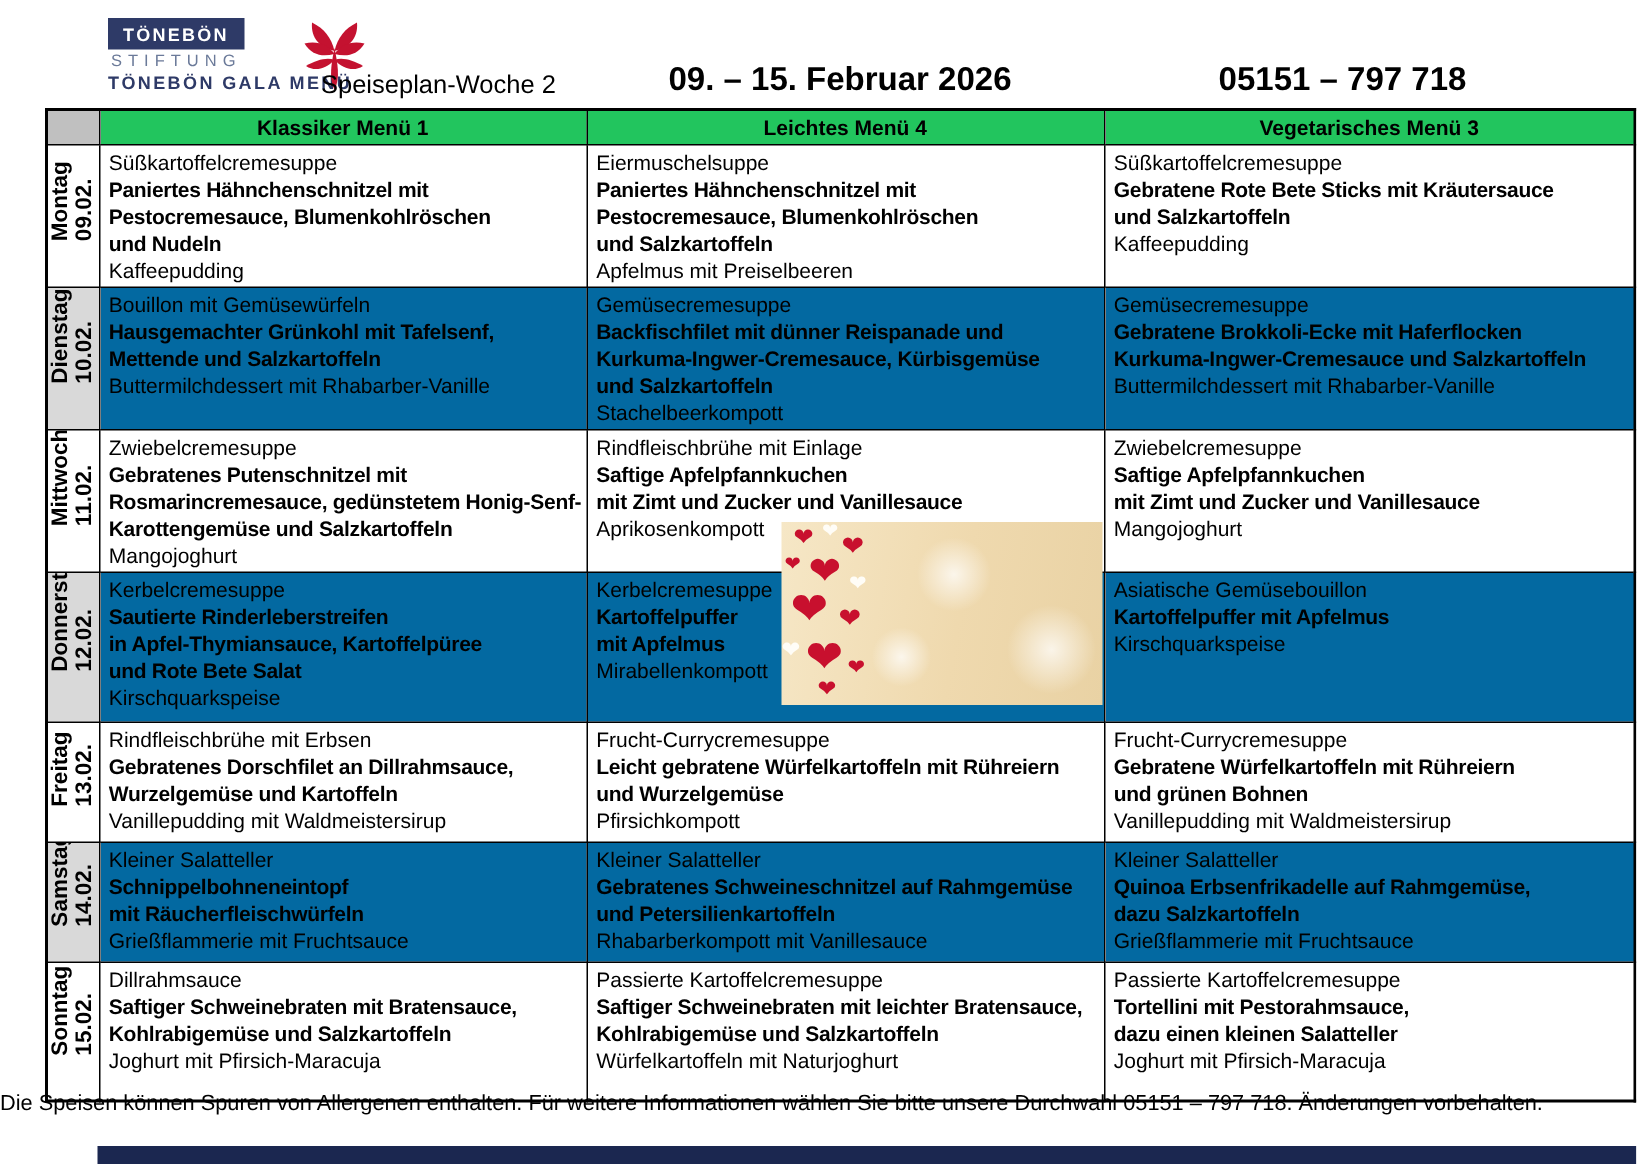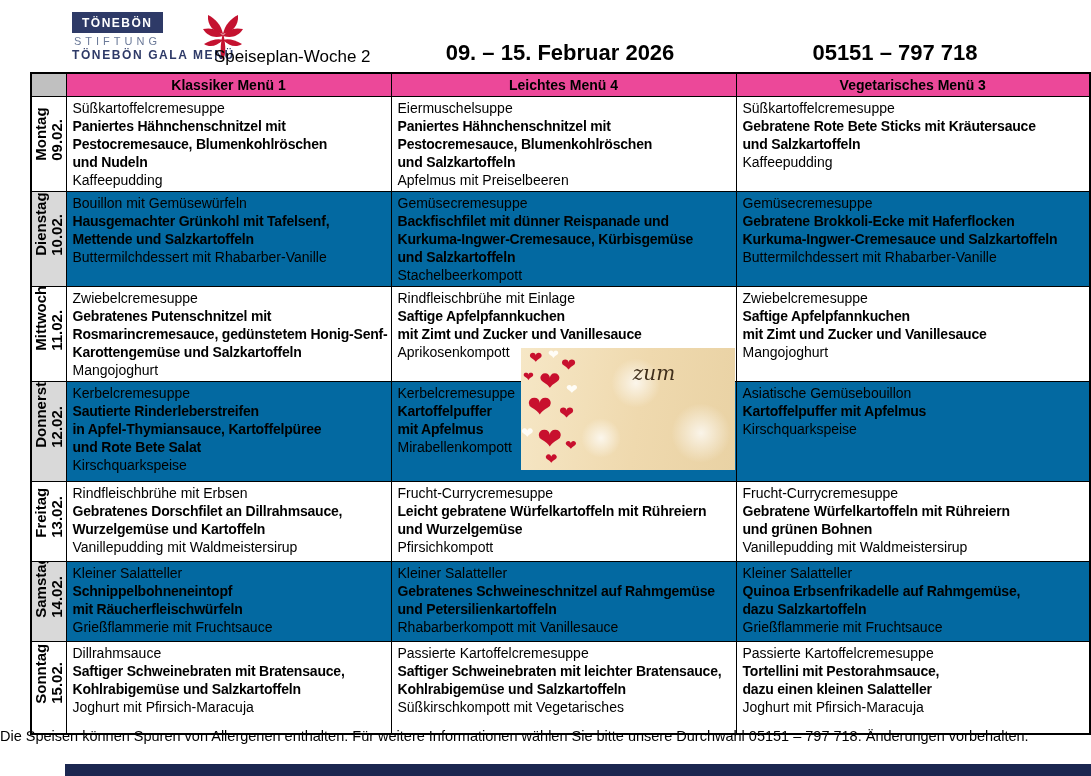--- a/index.html
+++ b/index.html
@@ -20,21 +20,21 @@
   .phone{position:absolute;left:760px;top:40px;width:270px;text-align:center;
     font-size:22px;font-weight:bold;}
 
   
   #menu-table{position:absolute;left:30px;top:72px;border-collapse:collapse;
     table-layout:fixed;width:1060px;}
   #menu-table td,#menu-table th{border:1px solid #000;vertical-align:top;
     font-size:14px;line-height:18px;overflow:hidden;}
   #menu-table{border:2px solid #000;}
   .hdr-row{height:23px;}
-  .hdr-cell{background:#ec4899;font-weight:bold;font-size:15px;text-align:center;
+  .hdr-cell{background:#22c55e;font-weight:bold;font-size:15px;text-align:center;
     vertical-align:middle !important;padding:1px 0;}
   .corner-cell{background:#c0c0c0;}
   tr.shaded td{background:#d9d9d9;}
   .menu-cell{padding:2px 2px 2px 6px;background:#fff;}
   tr.shaded .menu-cell{background:#0369a1;}
   .soup,.dessert{font-weight:normal;}
   .main{font-weight:bold;white-space:pre-line;letter-spacing:-0.2px;}
   .day-cell{width:35px;text-align:center;vertical-align:middle !important;
     padding:0;background:#fff;}
   .day-rot{transform:rotate(-90deg);white-space:nowrap;font-weight:bold;
@@ -276,21 +276,21 @@
           <td class="menu-cell">
             <div class="soup">Dillrahmsauce</div>
             <div class="main">Saftiger Schweinebraten mit Bratensauce,
 Kohlrabigemüse und Salzkartoffeln</div>
             <div class="dessert">Joghurt mit Pfirsich-Maracuja</div>
           </td>
           <td class="menu-cell">
             <div class="soup">Passierte Kartoffelcremesuppe</div>
             <div class="main">Saftiger Schweinebraten mit leichter Bratensauce,
 Kohlrabigemüse und Salzkartoffeln</div>
-            <div class="dessert">Süßkirschkompott mit Vegetarisches</div>
+            <div class="dessert">Würfelkartoffeln mit Naturjoghurt</div>
           </td>
           <td class="menu-cell">
             <div class="soup">Passierte Kartoffelcremesuppe</div>
             <div class="main">Tortellini mit Pestorahmsauce,
 dazu einen kleinen Salatteller</div>
             <div class="dessert">Joghurt mit Pfirsich-Maracuja</div>
           </td>
         </tr>
       </tbody>
   </table>
@@ -307,20 +307,19 @@
       <span class="heart" style="left:18px;top:20px;font-size:26px;">❤</span>
       <span class="heart w" style="left:45px;top:34px;font-size:14px;">❤</span>
       <span class="heart" style="left:6px;top:44px;font-size:30px;">❤</span>
       <span class="heart" style="left:38px;top:56px;font-size:18px;">❤</span>
       <span class="heart w" style="left:0px;top:78px;font-size:15px;">❤</span>
       <span class="heart" style="left:16px;top:76px;font-size:30px;">❤</span>
       <span class="heart" style="left:44px;top:90px;font-size:14px;">❤</span>
       <span class="heart" style="left:24px;top:104px;font-size:15px;">❤</span>
     </div>
     <div class="val-text">
-      <div class="val-l2">zum</div>
     </div>
   </div>
 
   <div id="footer">Die Speisen können Spuren von Allergenen enthalten. Für weitere Informationen wählen Sie bitte unsere Durchwahl 05151 – 797 718. Änderungen vorbehalten.</div>
   <div id="bottom-bar"></div>
 
 </div>
 
 </body></html>

